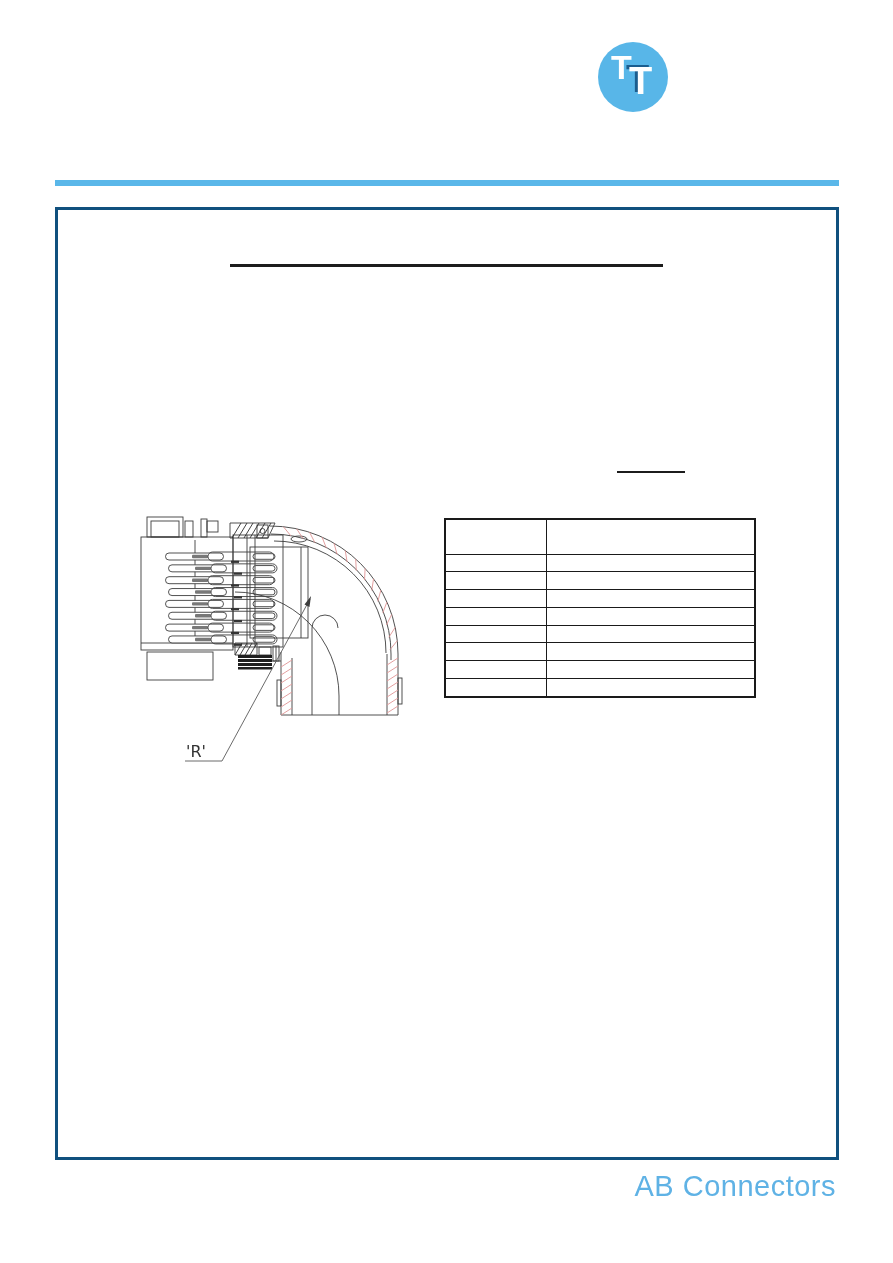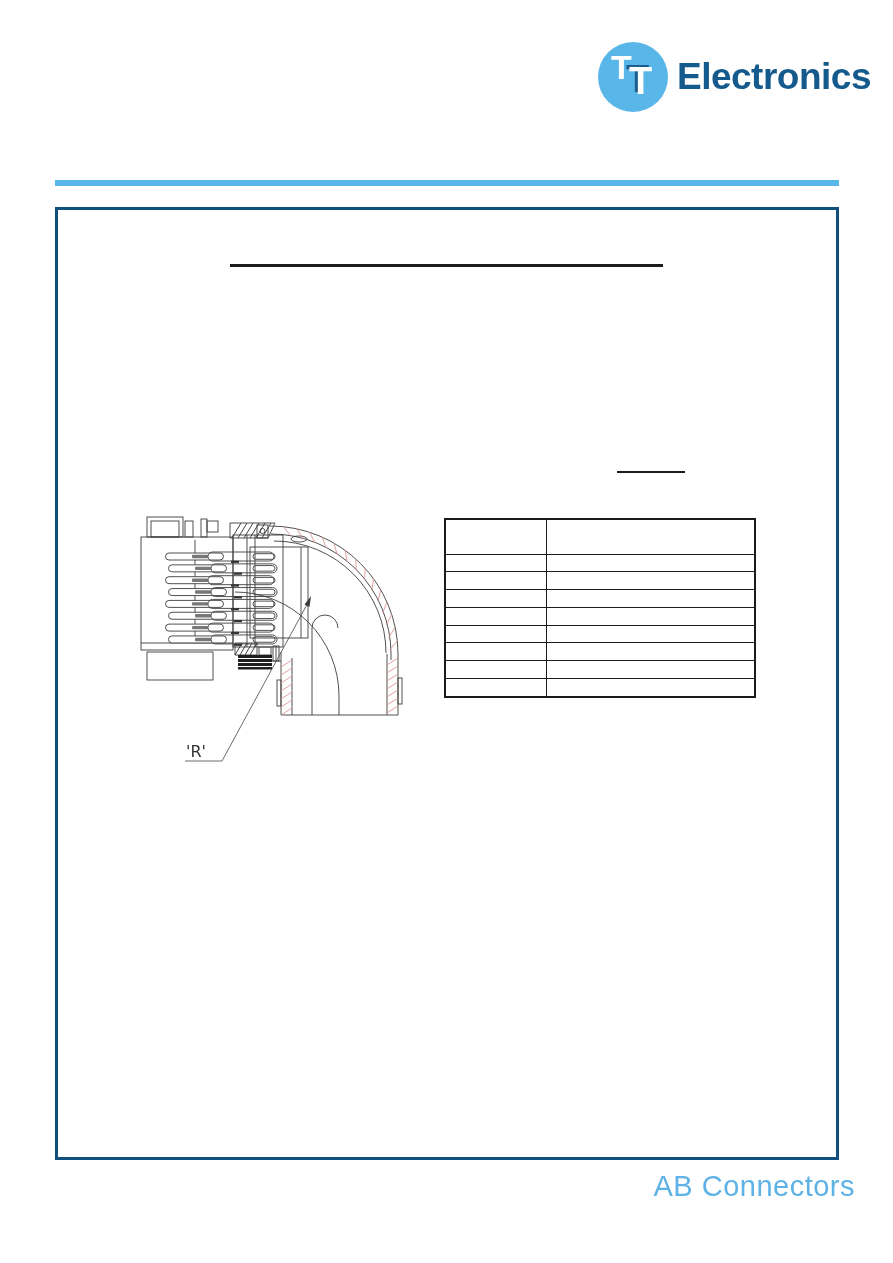--- a/index.html
+++ b/index.html
@@ -46,33 +46,32 @@
   }
   .spec-row{display:flex;box-sizing:border-box;border-top:1.6px solid #1a1a1a;}
   .spec-row:first-child{border-top:none;}
   .spec-cell{box-sizing:border-box;}
   .spec-cell.c0{width:100px;flex:0 0 auto;}
   .spec-cell.c1{flex:1 1 auto;border-left:1.6px solid #1a1a1a;}
   
   .drawing{position:absolute;left:135px;top:500px;width:290px;height:280px;}
   
   .footer-brand{
-    position:absolute;right:38px;top:1170px;font-size:29px;color:#5fb2e5;
+    position:absolute;right:57px;top:1170px;font-size:29px;color:#5fb2e5;
     letter-spacing:0.5px;font-weight:normal;
   }
 </style>
 </head>
 <body>
 
 <div class="logo">
   <div class="logo-circle">
     <span class="logo-t1">T</span>
     <span class="logo-t2">T</span>
   </div>
-  <div class="logo-brand">Electronics</div>
 </div>
 
 <div class="top-rule"></div>
 
 <div class="content-box"></div>
 
 <div class="title-rule"></div>
 
 <div class="section-rule"></div>
 

